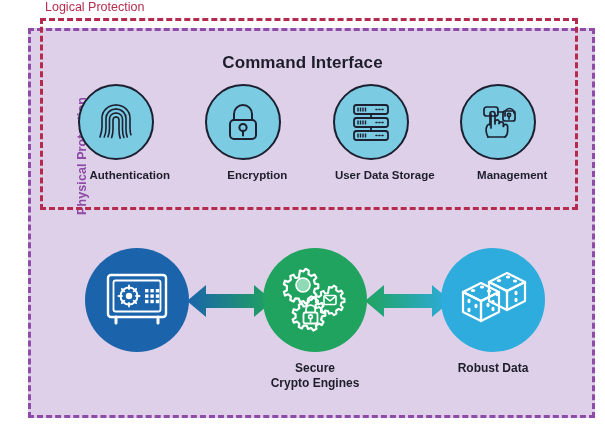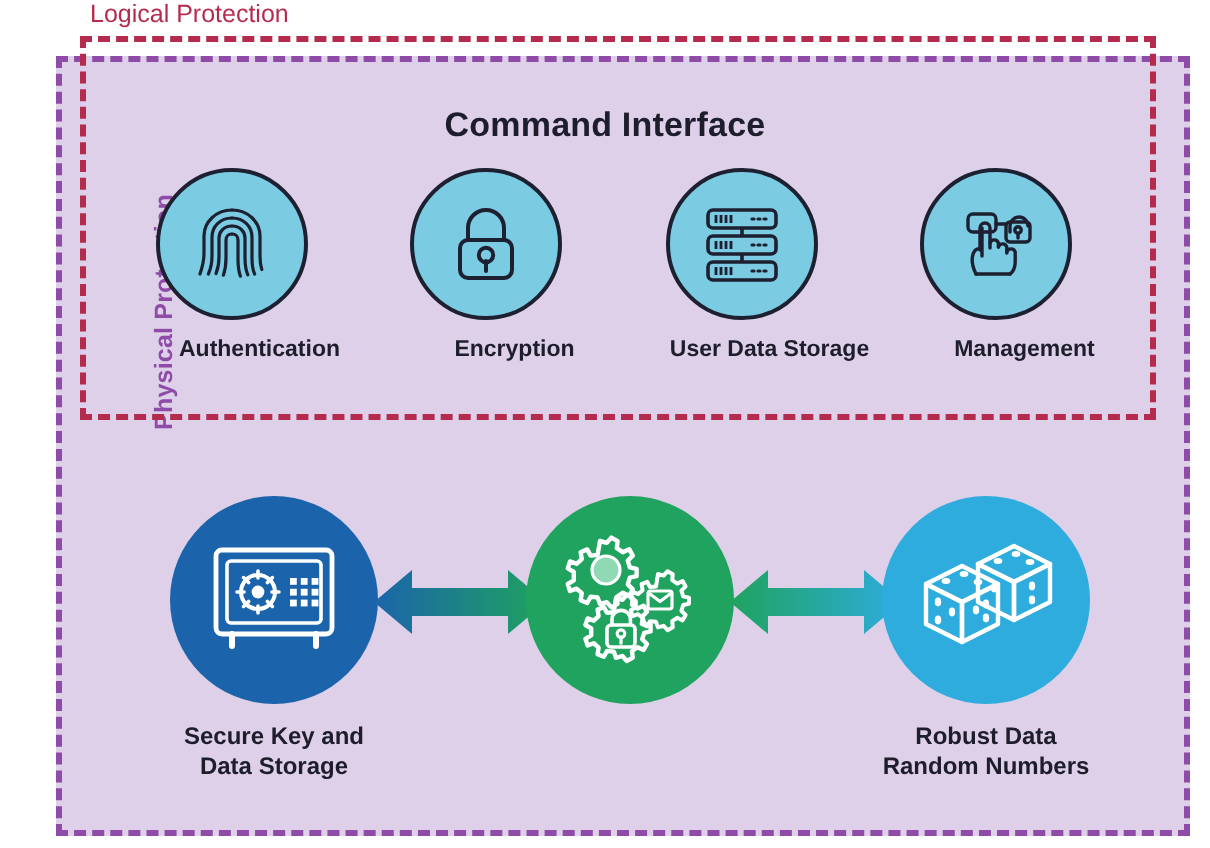--- a/index.html
+++ b/index.html
@@ -217,24 +217,20 @@
                 <rect x="46.4" y="24.4" width="3.4" height="3.4"></rect>
                 <rect x="51.8" y="24.4" width="3.4" height="3.4"></rect>
               <rect x="41" y="29.8" width="3.4" height="3.4"></rect>
                 <rect x="46.4" y="29.8" width="3.4" height="3.4"></rect>
                 <rect x="51.8" y="29.8" width="3.4" height="3.4"></rect>
             </g>
             <path d="M12 47v6M54 47v6" stroke-width="3" stroke-linecap="round"></path>
           </svg>
         </span>
       </div>
-      <div class="big-label">
-        <div>Secure Key and</div>
-        <div>Data Storage</div>
-      </div>
     </div>
 
     <div class="arrow a0">
       <svg width="86" height="38" viewBox="0 0 86 38">
         <defs>
           <linearGradient id="g0" x1="0" y1="0" x2="1" y2="0">
             <stop offset="0%" stop-color="#1b64ab"></stop>
               <stop offset="100%" stop-color="#1fa35e"></stop>
           </linearGradient>
         </defs>
@@ -251,20 +247,24 @@
             <path d="M51 23l2.8.8 2-2.2 2.6 1.5-.3 3 2.5 1.7 2.7-1.3 1.5 2.7-2.1 2.1.9 2.9 2.9.6v3.1l-2.9.6-.9 2.9 2.1 2.1-1.5 2.7-2.7-1.3-2.5 1.7.3 3-2.6 1.5-2-2.2-2.8.8-1-2.8-3-.3-1.4 2.6-2.8-1.2.5-3-2.2-1.9-2.8 1-.9-3 2.5-1.5v-3.1l-2.5-1.5.9-3 2.8 1 2.2-1.9-.5-3 2.8-1.2 1.4 2.6 3-.3z" stroke-width="2"></path>
             <rect x="46" y="31.5" width="12" height="9" rx="1.2" stroke-width="1.6"></rect>
             <path d="M46 32.2l6 4.6 6-4.6" stroke-width="1.6"></path>
             <path d="M30 35l3.2.9 2.2-2.5 3 1.7-.4 3.3 2.8 1.9 3-1.4 1.7 3-2.4 2.4 1 3.2 3.2.7v3.5l-3.2.7-1 3.2 2.4 2.4-1.7 3-3-1.4-2.8 1.9.4 3.3-3 1.7-2.2-2.5-3.2.9-1.1-3.1-3.4-.3-1.6 2.9-3.1-1.3.5-3.3-2.4-2.2-3.1 1.1-1.1-3.3 2.9-1.7v-3.5l-2.9-1.7 1.1-3.3 3.1 1.1 2.4-2.2-.5-3.3 3.1-1.3 1.6 2.9 3.4-.3z"></path>
             <path d="M28 49v-3.2a4.6 4.6 0 0 1 9.2 0V49" stroke-width="1.8"></path>
             <rect x="25.5" y="48.5" width="14" height="11" rx="2" stroke-width="1.8"></rect>
             <circle cx="32.5" cy="52.8" r="1.9" stroke-width="1.6"></circle>
             <path d="M32.5 54.6v3" stroke-width="1.6" stroke-linecap="round"></path>
           </svg>
         </span>
+      </div>
+      <div class="big-label">
+        <div>Secure</div>
+        <div>Crypto Engines</div>
       </div>
     </div>
 
     <div class="arrow a1">
       <svg width="86" height="38" viewBox="0 0 86 38">
         <defs>
           <linearGradient id="g1" x1="0" y1="0" x2="1" y2="0">
             <stop offset="0%" stop-color="#1fa35e"></stop>
               <stop offset="100%" stop-color="#2eacde"></stop>
           </linearGradient>
@@ -302,19 +302,18 @@
               <ellipse cx="60" cy="13" rx="2.2" ry="1.5"></ellipse>
               <ellipse cx="42" cy="26" rx="1.6" ry="2.2"></ellipse>
               <ellipse cx="61" cy="25" rx="1.6" ry="2.2"></ellipse>
               <ellipse cx="61" cy="32" rx="1.6" ry="2.2"></ellipse>
             </g>
           </svg>
         </span>
       </div>
       <div class="big-label">
         <div>Robust Data</div>
-        <div>Random Numbers</div>
       </div>
     </div>
 
   </div>
 
 </div>
 
 </body></html>

